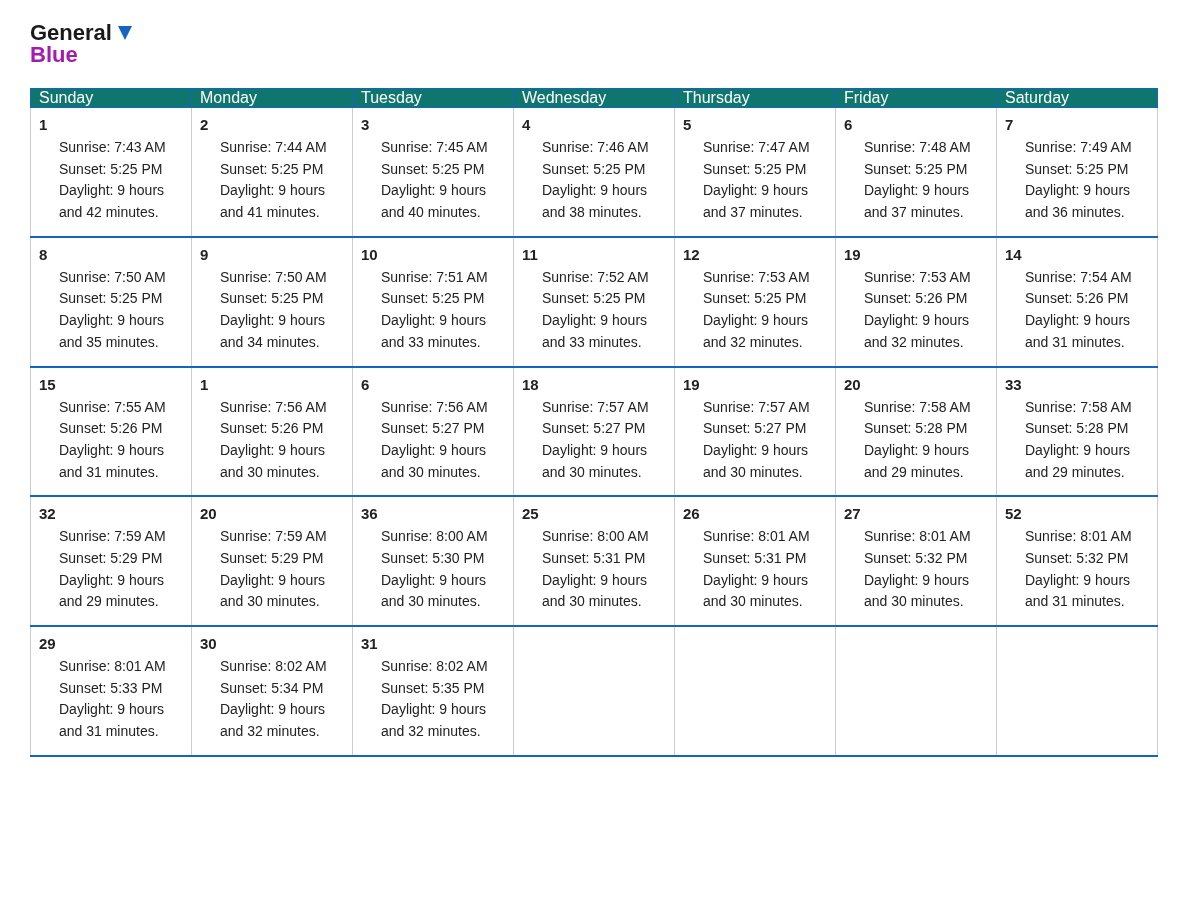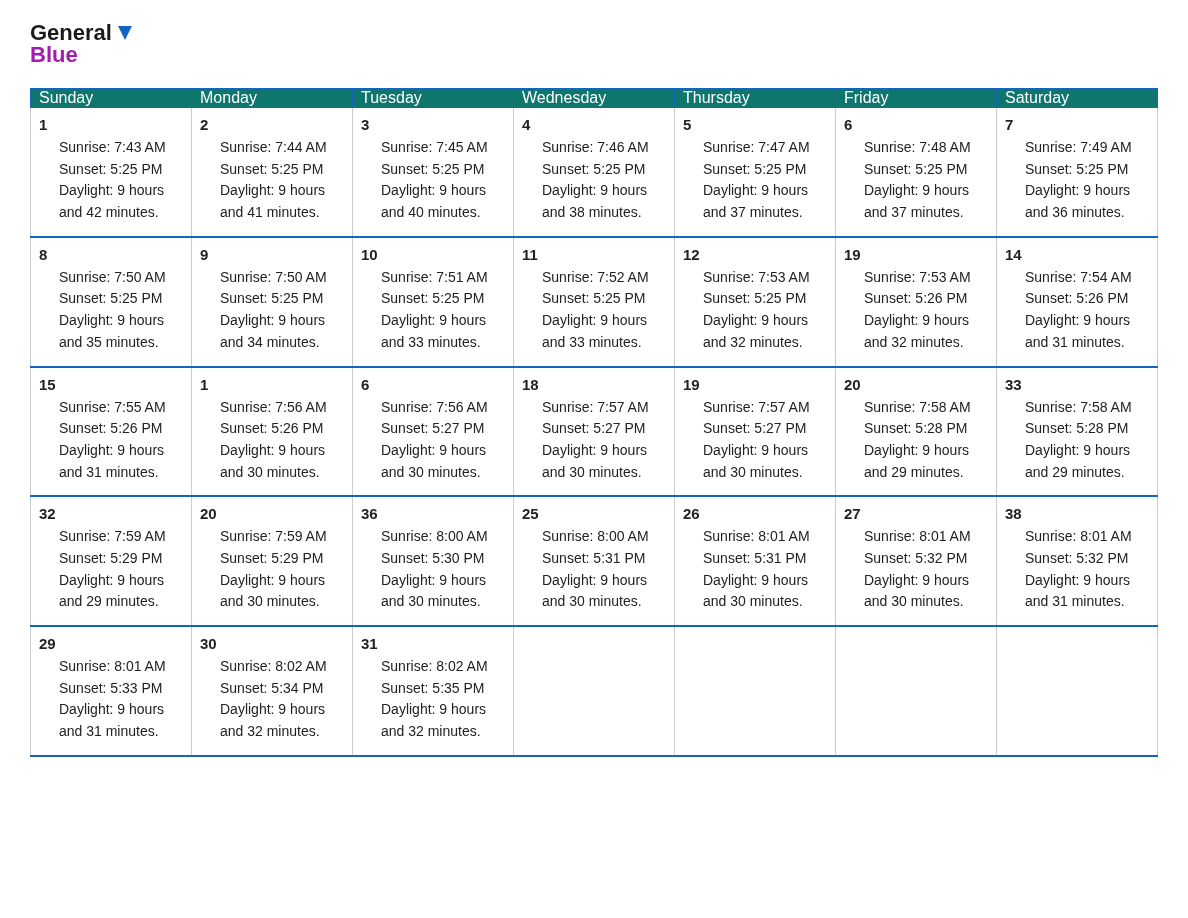--- a/index.html
+++ b/index.html
@@ -219,21 +219,21 @@
         </td>
         <td>
           <span class="day-num">26</span>
           <div class="day-info">Sunrise: 8:01 AM<br>Sunset: 5:31 PM<br>Daylight: 9 hours<br>and 30 minutes.</div>
         </td>
         <td>
           <span class="day-num">27</span>
           <div class="day-info">Sunrise: 8:01 AM<br>Sunset: 5:32 PM<br>Daylight: 9 hours<br>and 30 minutes.</div>
         </td>
         <td>
-          <span class="day-num">38</span>
+          <span class="day-num">52</span>
           <div class="day-info">Sunrise: 8:01 AM<br>Sunset: 5:32 PM<br>Daylight: 9 hours<br>and 31 minutes.</div>
         </td>
       </tr>
       <tr>
         <td>
           <span class="day-num">29</span>
           <div class="day-info">Sunrise: 8:01 AM<br>Sunset: 5:33 PM<br>Daylight: 9 hours<br>and 31 minutes.</div>
         </td>
         <td>
           <span class="day-num">30</span>

